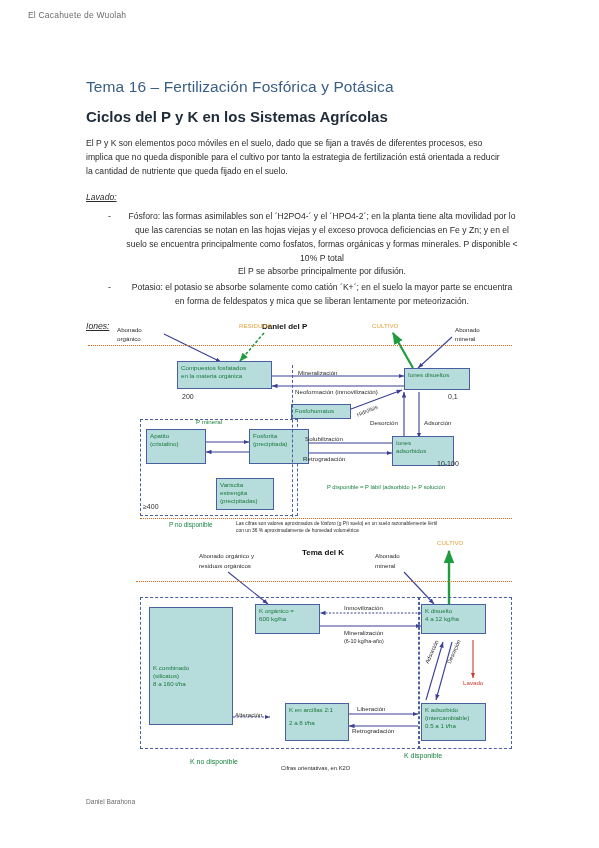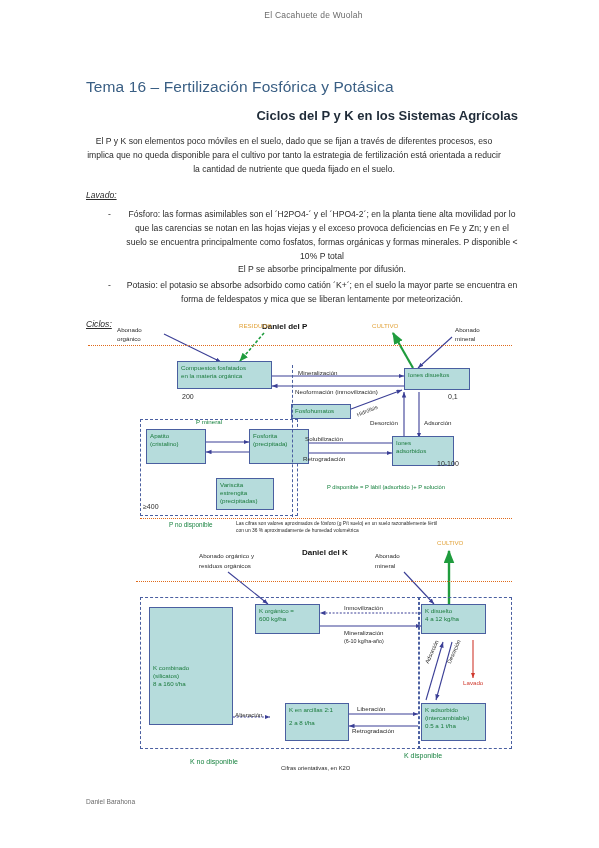--- a/index.html
+++ b/index.html
@@ -12,21 +12,20 @@
     position: relative;
     font-family: "Liberation Sans", sans-serif;
     color: #2b2b2b;
     overflow: hidden;
   }
 
   
   .page-header {
     position: absolute;
     top: 10px; left: 0; right: 0;
-    text-align: center;
     font-size: 8.5px;
     color: #6b6b6b;
     letter-spacing: .2px;
     margin-left: 28px;
   }
 
   
   .doc-body {
     position: absolute;
     left: 86px;
@@ -34,32 +33,31 @@
     width: 432px;
   }
   h1.title {
     font-size: 15.5px;
     font-weight: 400;
     color: #3a5f84;
     margin: 0 0 12px 0;
     letter-spacing: .1px;
   }
   h2.subtitle {
-    font-size: 13px;
+    font-size: 15px;
     font-weight: bold;
     color: #1f2b38;
     margin: 0 0 12px 0;
-    text-align: right;
   }
   p.para {
     font-size: 8.6px;
     line-height: 1.62;
     margin: 0 16px 13px 0;
     color: #2b2b2b;
-    text-align: center;
+    text-align: left;
   }
   .lbl-underline {
     font-size: 8.6px;
     font-style: italic;
     text-decoration: underline;
     margin: 0 0 8px 0;
     color: #2b2b2b;
   }
   ul.bullets {
     list-style: none;
@@ -149,24 +147,24 @@
   <h1 class="title">Tema 16 – Fertilización Fosfórica y Potásica</h1>
   <h2 class="subtitle">Ciclos del P y K en los Sistemas Agrícolas</h2>
   <p class="para">El P y K son elementos poco móviles en el suelo, dado que se fijan a través de diferentes procesos, eso implica que no queda disponible para el cultivo por tanto la estrategia de fertilización está orientada a reducir la cantidad de nutriente que queda fijado en el suelo.</p>
   <div class="lbl-underline">Lavado:</div>
   <ul class="bullets">
     <li>
       <span>Fósforo: las formas asimilables son el ´H2PO4-´ y el ´HPO4-2´; en la planta tiene alta movilidad por lo que las carencias se notan en las hojas viejas y el exceso provoca deficiencias en Fe y Zn; y en el suelo se encuentra principalmente como fosfatos, formas orgánicas y formas minerales. P disponible &lt; 10% P total</span>
       <span class="sub-line">El P se absorbe principalmente por difusión.</span>
     </li>
     <li>
-      <span>Potasio: el potasio se absorbe adsorbido como catión ´K+´; en el suelo la mayor parte se encuentra en forma de feldespatos y mica que se liberan lentamente por meteorización.</span>
+      <span>Potasio: el potasio se absorbe solamente como catión ´K+´; en el suelo la mayor parte se encuentra en forma de feldespatos y mica que se liberan lentamente por meteorización.</span>
     </li>
   </ul>
-  <div class="lbl-underline" style="margin-top:12px;">Ciclos:</div>
+  <div class="lbl-underline" style="margin-top:12px;">Iones:</div>
 </div>
 
 <div class="diagram">
 
   <svg class="arrows" viewBox="0 0 599 848">
     <defs>
       <marker id="ah" markerWidth="6" markerHeight="6" refX="5" refY="2" orient="auto">
         <path d="M0,0 L5,2 L0,4 z" fill="#3b3f96"></path>
       </marker>
       <marker id="ahg" markerWidth="7" markerHeight="7" refX="5" refY="2.2" orient="auto">
@@ -292,21 +290,21 @@
   <div class="dashbox" style="left:292px; top:365px; width:0px; height:152px; border-left:1px dashed #4a5fa0; border-top:none; border-right:none; border-bottom:none;"></div>
 
   <div class="dg-text green" style="left:327px; top:484px; font-size:5.8px;">P disponible = P lábil (adsorbido )+ P solución</div>
 
   <div class="dotline" style="left:140px; top:518px; width:372px;"></div>
 
   <div class="dg-text green" style="left:169px; top:521px; font-size:6.4px;">P no disponible</div>
   <div class="dg-text" style="left:236px; top:521px; font-size:4.9px;">Las cifras son valores aproximados de fósforo (g P/t suelo) en un suelo razonablemente fértil</div>
   <div class="dg-text" style="left:236px; top:528px; font-size:4.9px;">con un 36 % aproximadamente de humedad volumétrica</div>
 
-  <div class="dg-text bold" style="left:302px; top:548px;">Daniel del K</div>
+  <div class="dg-text bold" style="left:302px; top:548px;">Tema del K</div>
 
   <div class="dg-text" style="left:199px; top:552px;">Abonado orgánico y</div>
   <div class="dg-text" style="left:199px; top:562px;">residuos orgánicos</div>
 
   <div class="dg-text" style="left:375px; top:552px;">Abonado</div>
   <div class="dg-text" style="left:375px; top:562px;">mineral</div>
 
   <div class="dg-text orange" style="left:437px; top:539px;">CULTIVO</div>
 
   <div class="dotline" style="left:136px; top:581px; width:376px;"></div>

